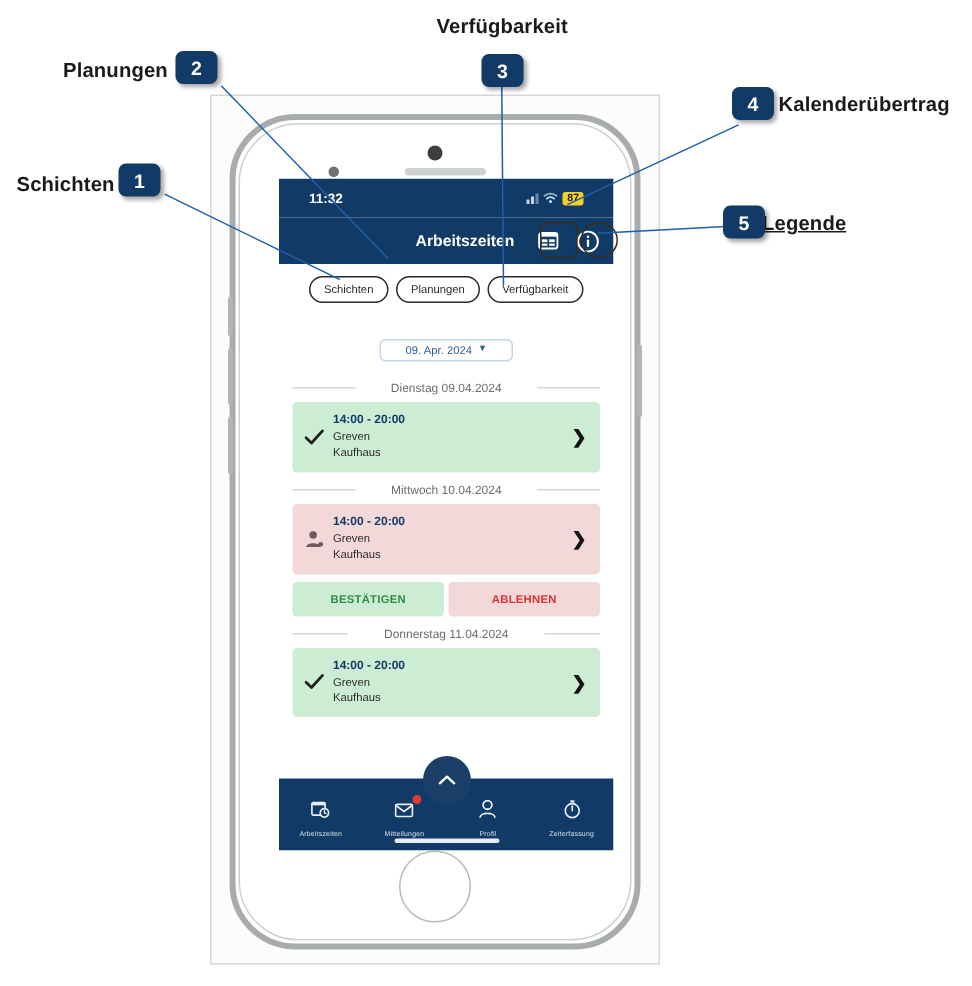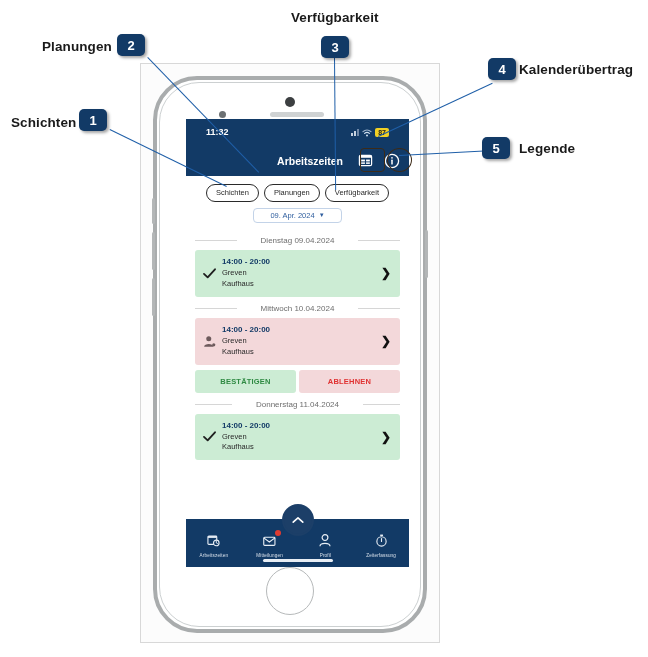--- a/index.html
+++ b/index.html
@@ -251,20 +251,21 @@
     border: 1px solid #c3d3e8;
     border-radius: 4px;
     background: #ffffff;
     color: #2f5e9e;
     font-size: 7.5px;
     padding: 3px 16px;
     display: flex;
     align-items: center;
     gap: 4px;
     line-height: 1;
+    margin-top: 18px;
   }
   .datechip .caret {
     font-size: 6px;
     color: #2f5e9e;
   }
 
   .daygroup { padding: 0 9px; margin-bottom: 3px; }
   .dayhead {
     display: flex;
     align-items: center;
@@ -421,21 +422,21 @@
 
   <div class="callout-label" style="left:42px; top:39px;">Planungen</div>
   <div class="callout-badge" style="left:117px; top:34px;">2</div>
 
   <div class="callout-label" style="left:291px; top:10px;">Verfügbarkeit</div>
   <div class="callout-badge" style="left:321px; top:36px;">3</div>
 
   <div class="callout-label" style="left:519px; top:62px;text-align:center;">Kalenderübertrag</div>
   <div class="callout-badge" style="left:488px; top:58px;">4</div>
 
-  <div class="callout-label" style="left:519px; top:141px;">Legende</div>
+  <div class="callout-label" style="left:508px; top:141px;text-decoration:underline;">Legende</div>
   <div class="callout-badge" style="left:482px; top:137px;">5</div>
 
   <div class="shot-border"></div>
 
   <div class="phone">
     <div class="phone-inner-line"></div>
     <div class="btn-side s1"></div>
     <div class="btn-side s2"></div>
     <div class="btn-side s3"></div>
     <div class="btn-side right"></div>

